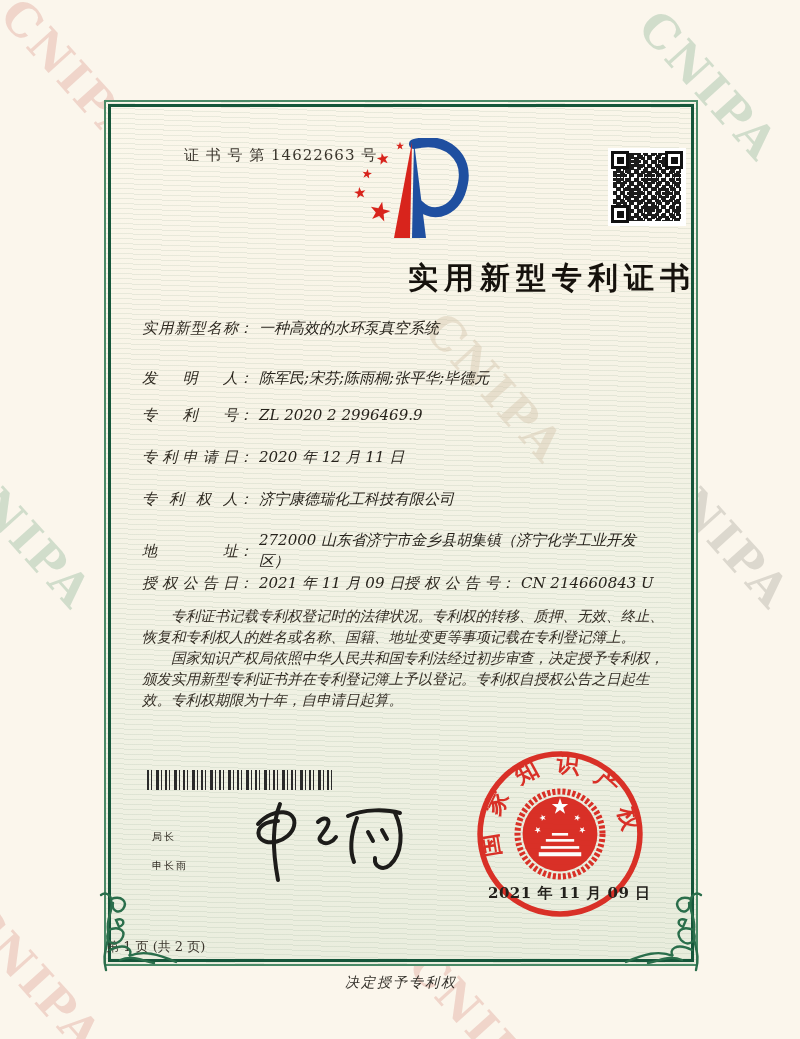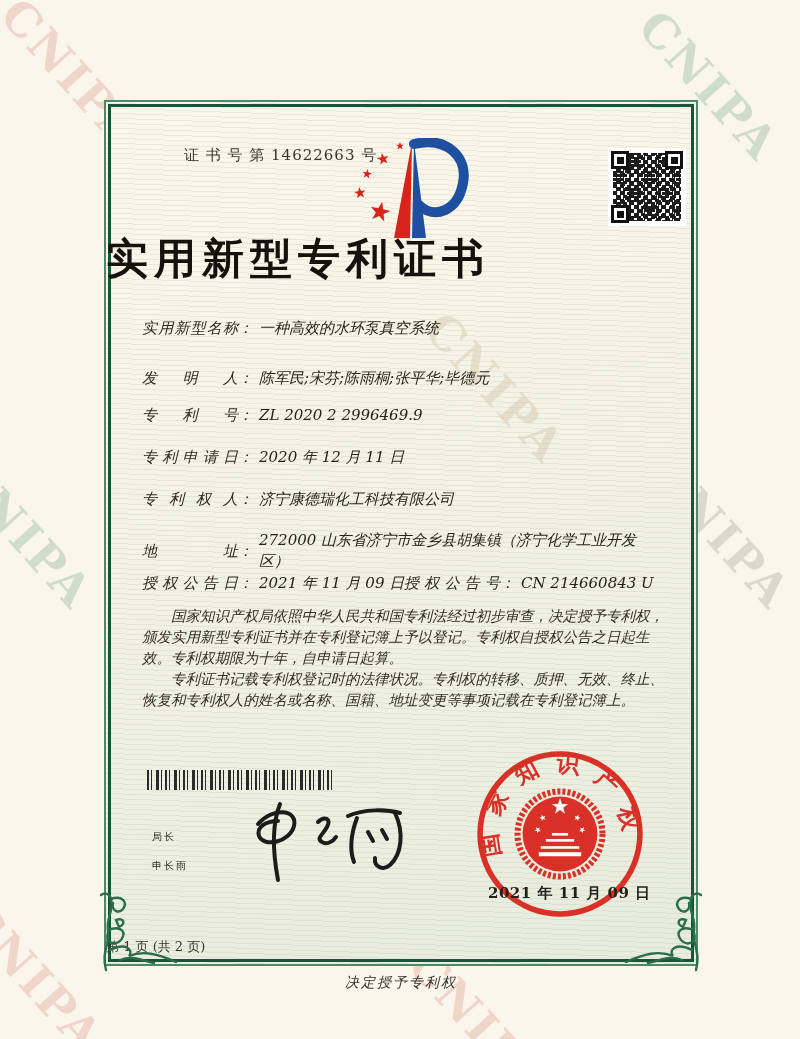--- a/index.html
+++ b/index.html
@@ -39,22 +39,22 @@
   .qr{position:absolute;left:502px;top:46px;width:78px;height:78px;background:#fff;z-index:3;}
   .qr-data{position:absolute;inset:5px;
     background:
       repeating-conic-gradient(#1c1c1c 0% 25%, rgba(0,0,0,0) 0% 50%) 0 0/7px 7px,
       repeating-conic-gradient(#1c1c1c 0% 25%, rgba(0,0,0,0) 0% 50%) 3px 2px/9px 9px;
   }
   .fp{position:absolute;width:12px;height:12px;background:#fff;border:3px solid #111;}
   .fp::after{content:"";position:absolute;inset:2.5px;background:#111;}
   .fp.tl{left:3px;top:3px;} .fp.tr{right:3px;top:3px;} .fp.bl{left:3px;bottom:3px;}
   .title{
-    position:absolute;left:0;top:129px;width:100%;text-align:left;
-    font-size:42px;font-weight:bold;letter-spacing:6px;color:#15110c;z-index:3;
+    position:absolute;left:0;top:156px;width:100%;text-align:right;
+    font-size:30px;font-weight:bold;letter-spacing:6px;color:#15110c;z-index:3;
   }
   
   .frow{position:absolute;left:36px;font-size:15px;line-height:21px;z-index:3;display:flex;align-items:center;font-style:italic;}
   .flabel{display:inline-block;width:96px;text-align:justify;text-align-last:justify;color:#2e2920;}
   .fcolon{margin-right:6px;}
   .fvalue{color:#26221b;}
   .fvalue.addr{display:inline-block;width:398px;}
   .fgroup2{position:absolute;left:262px;top:0;display:flex;}
   
   .bodytext{position:absolute;left:36px;top:504px;width:524px;z-index:3;
@@ -157,22 +157,22 @@
       <span class="fcolon">：</span>
     <span class="fvalue">2021 年 11 月 09 日</span>
     <span class="fgroup2">
       <span class="flabel">授权公告号</span>
         <span class="fcolon">：</span>
       <span class="fvalue">CN 214660843 U</span>
     </span>
   </div>
 
   <div class="bodytext">
+    <p>专利证书记载专利权登记时的法律状况。专利权的转移、质押、无效、终止、恢复和专利权人的姓名或名称、国籍、地址变更等事项记载在专利登记簿上。</p>
     <p>国家知识产权局依照中华人民共和国专利法经过初步审查，决定授予专利权，颁发实用新型专利证书并在专利登记簿上予以登记。专利权自授权公告之日起生效。专利权期限为十年，自申请日起算。</p>
-    <p>专利证书记载专利权登记时的法律状况。专利权的转移、质押、无效、终止、恢复和专利权人的姓名或名称、国籍、地址变更等事项记载在专利登记簿上。</p>
   </div>
 
   <div class="barcode"></div>
 
   <div class="officer">
     <div>局长</div>
     <div>申长雨</div>
   </div>
 
   <svg class="sig" width="190" height="100" viewBox="0 0 190 100">

